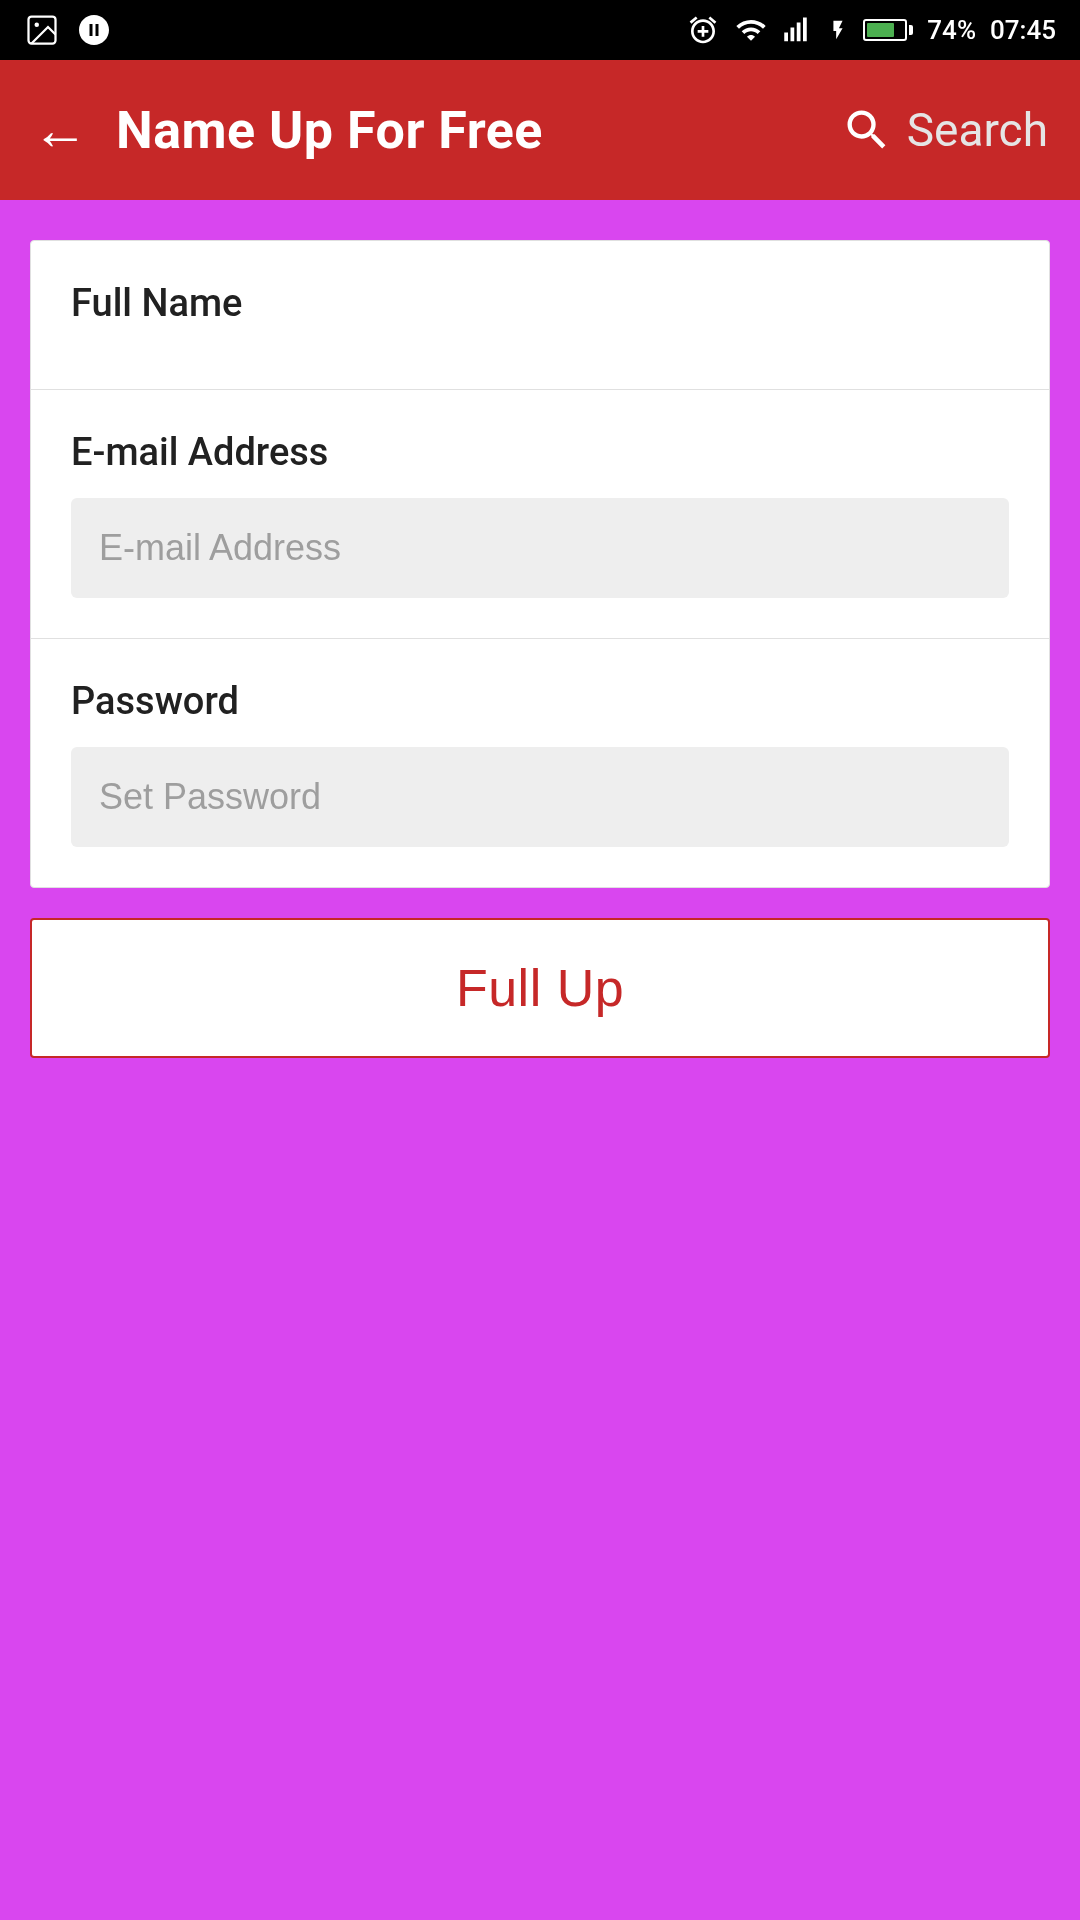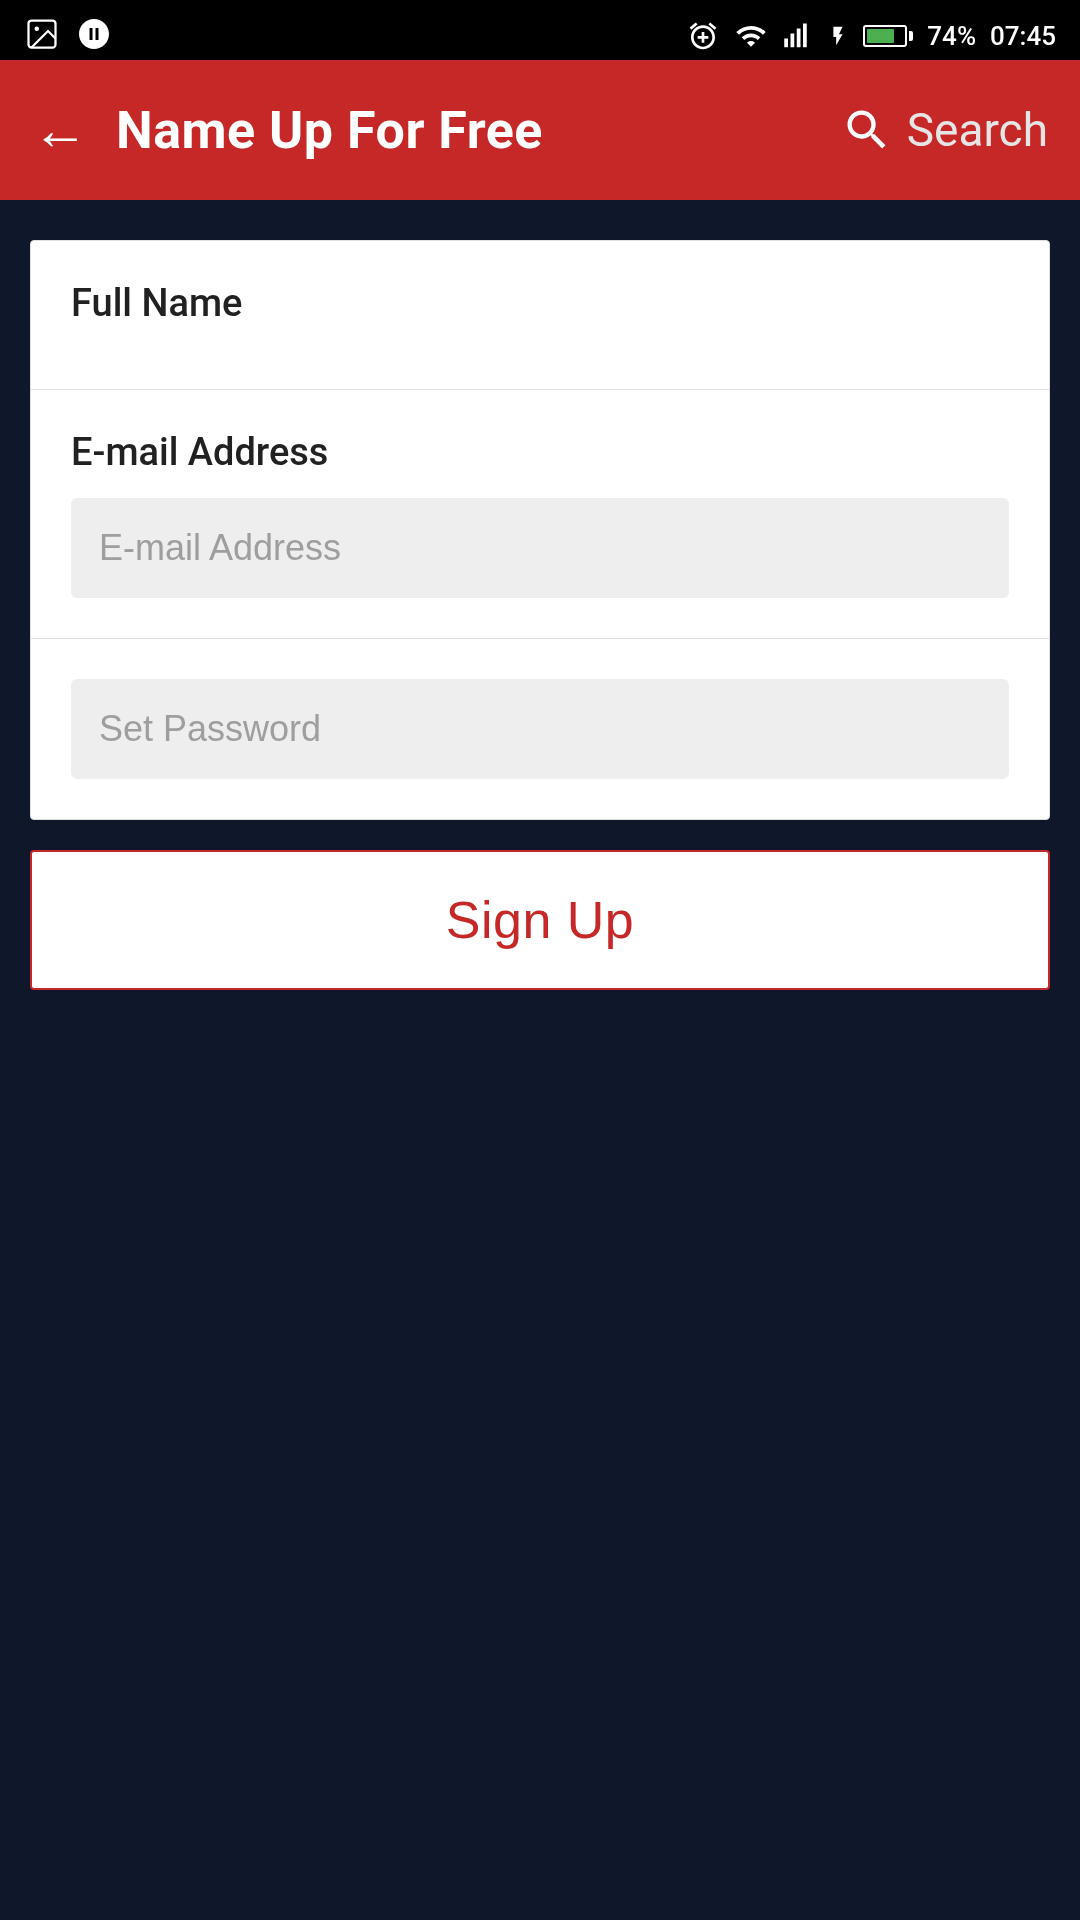--- a/index.html
+++ b/index.html
@@ -16,21 +16,21 @@
       font-family: 'Roboto', Arial, sans-serif;
       overflow: hidden;
     }
 
     
     .status-bar {
       width: 100%;
       height: 60px;
       background: #000000;
       display: flex;
-      align-items: flex-end;
+      align-items: center;
       justify-content: space-between;
       padding: 8px 24px;
       color: #ffffff;
       font-size: 26px;
       font-weight: 500;
     }
 
     .status-left {
       display: flex;
       align-items: center;
@@ -93,21 +93,21 @@
     }
 
     .search-icon-svg {
       width: 52px;
       height: 52px;
     }
 
     
     .main-content {
       padding: 40px 30px 40px 30px;
-      background: #0f172a;
+      background: #d946ef;
       min-height: calc(1920px - 60px - 140px);
     }
 
     
     .form-card {
       background: #ffffff;
       border: 1px solid #e0e0e0;
       border-radius: 4px;
       overflow: hidden;
       margin-bottom: 30px;
@@ -262,21 +262,22 @@
     <div class="form-section">
       <label class="field-label" for="input-fullname">Full Name</label>
     </div>
 
     <div class="form-section">
       <label class="field-label" for="input-email">E-mail Address</label>
       <input class="field-input" id="input-email" type="email" placeholder="E-mail Address" style="">
     </div>
 
     <div class="form-section">
+      <label class="field-label" for="input-password">Password</label>
       <input class="field-input" id="input-password" type="password" placeholder="Set Password" style="">
     </div>
 
   </div>
 
   
-  <button class="signup-button">Sign Up</button>
+  <button class="signup-button">Full Up</button>
 
 </div>
 
 </body></html>

